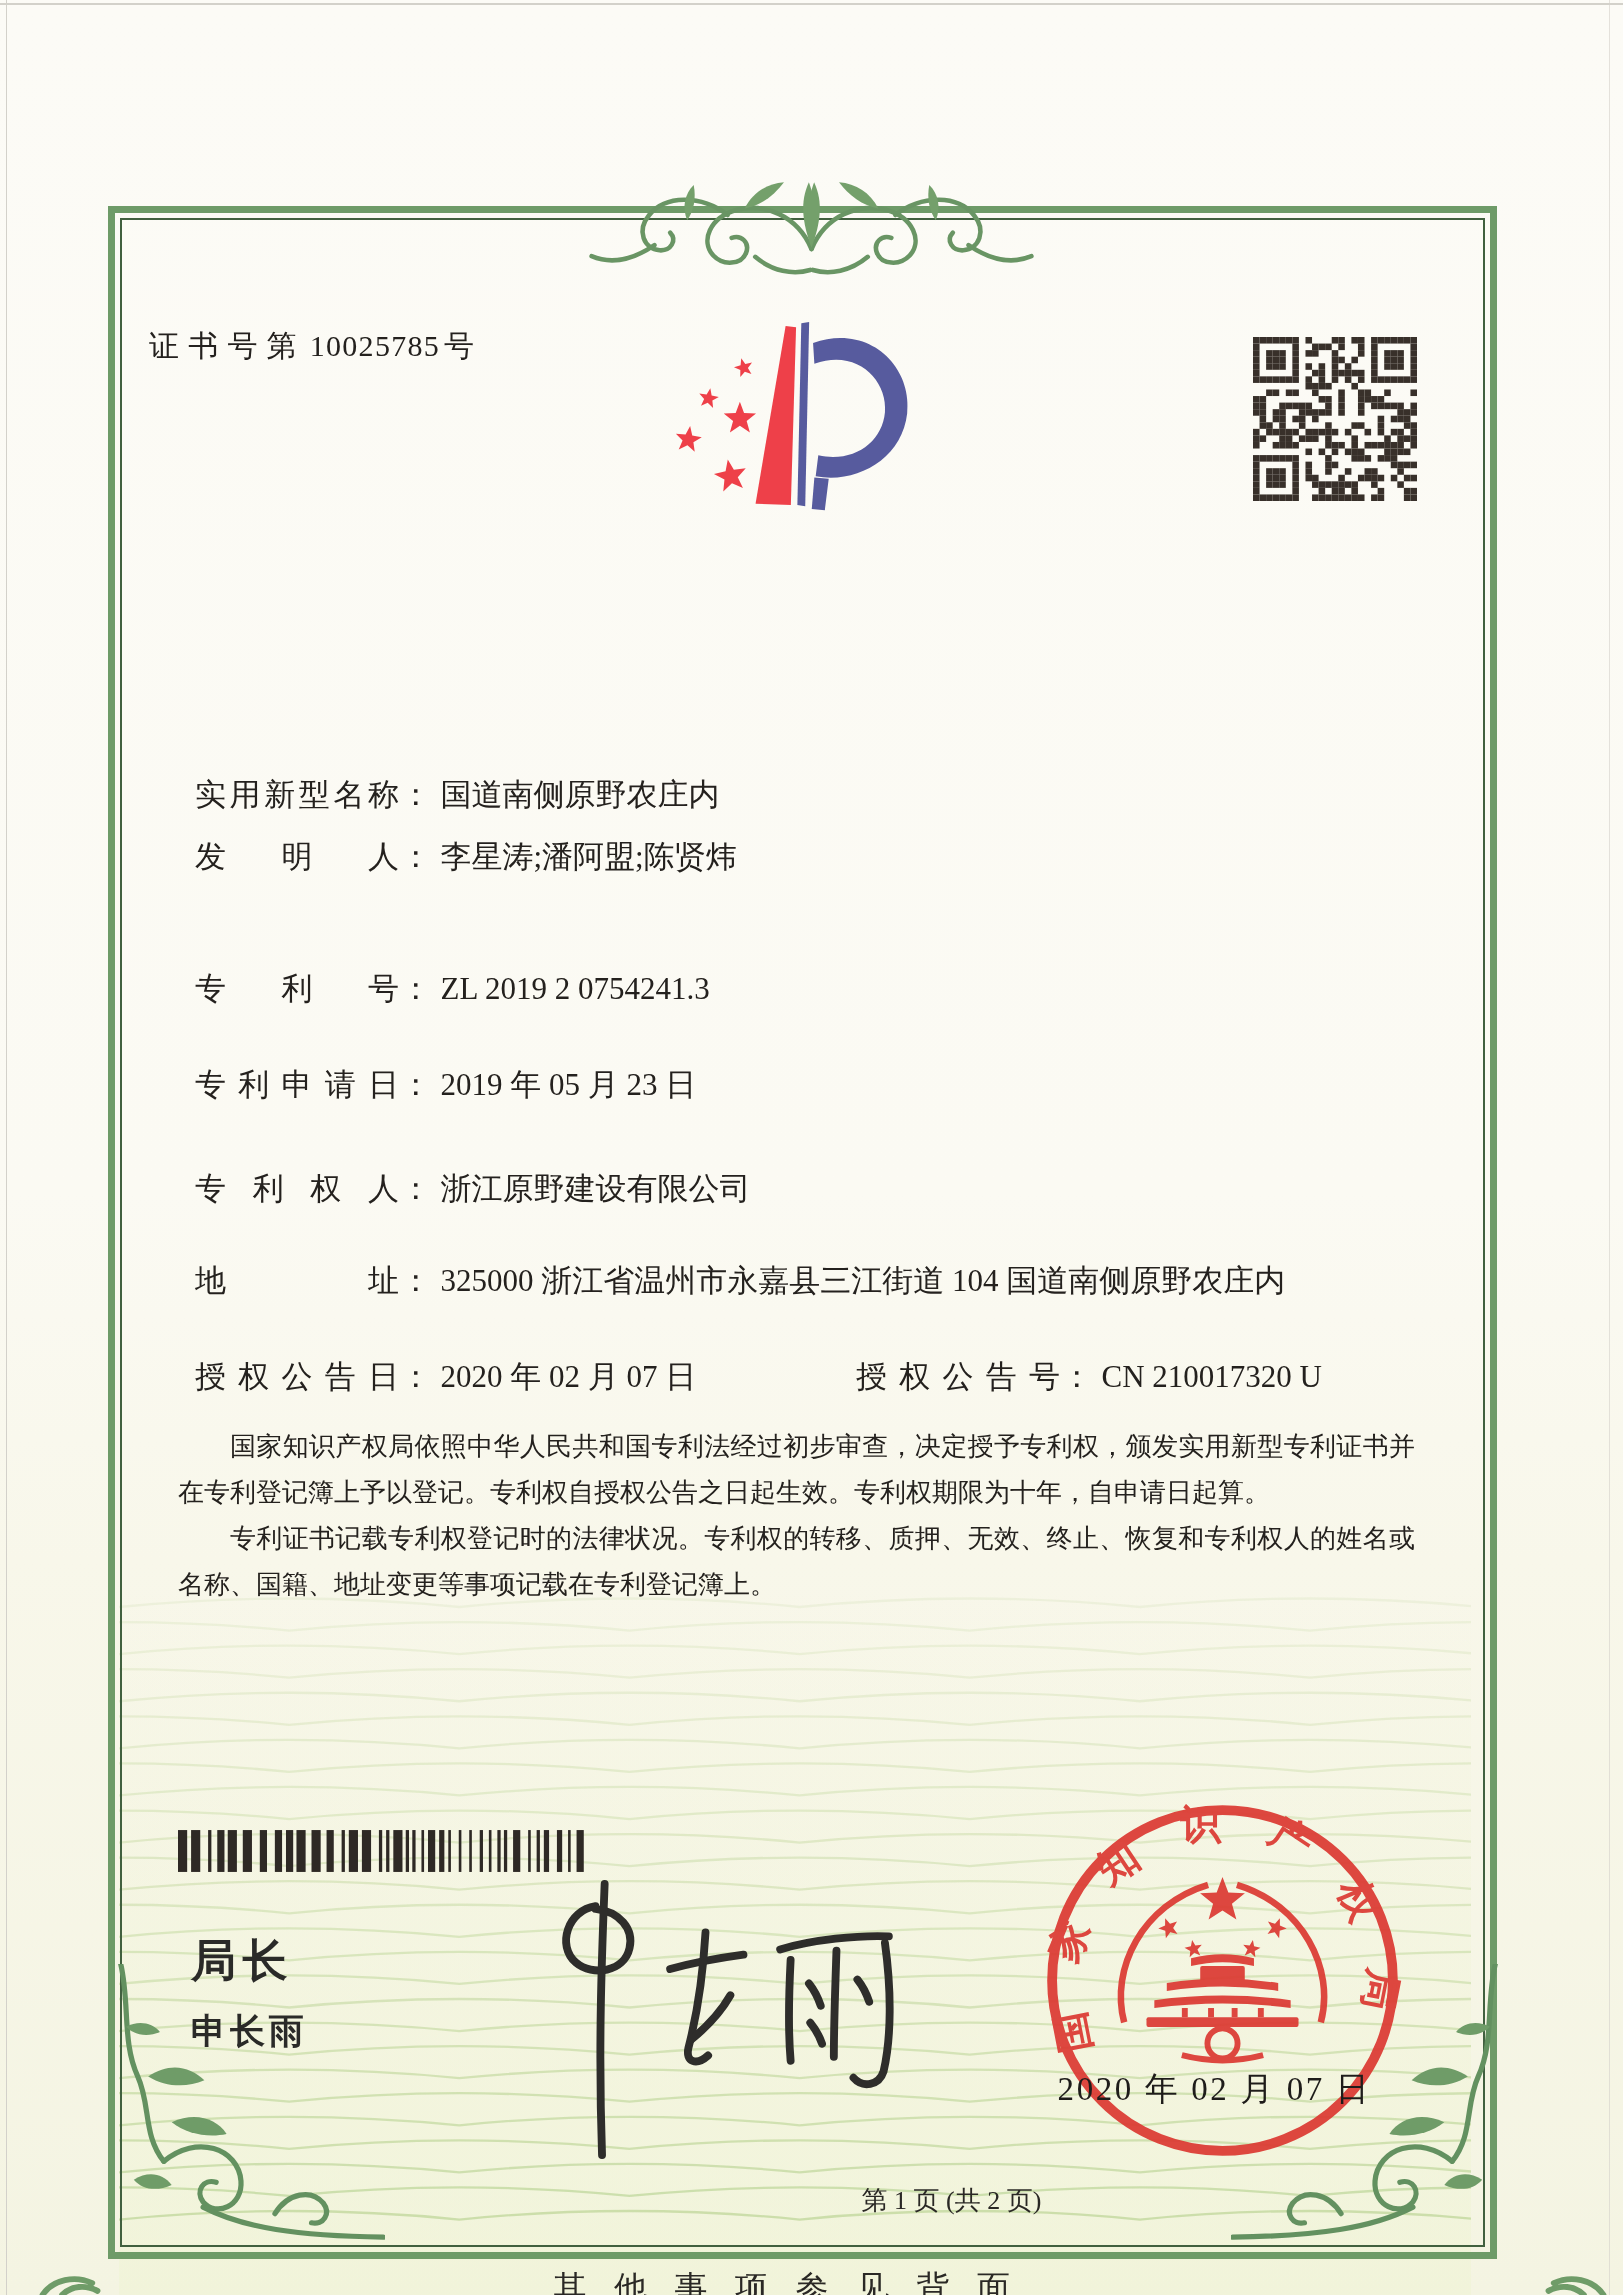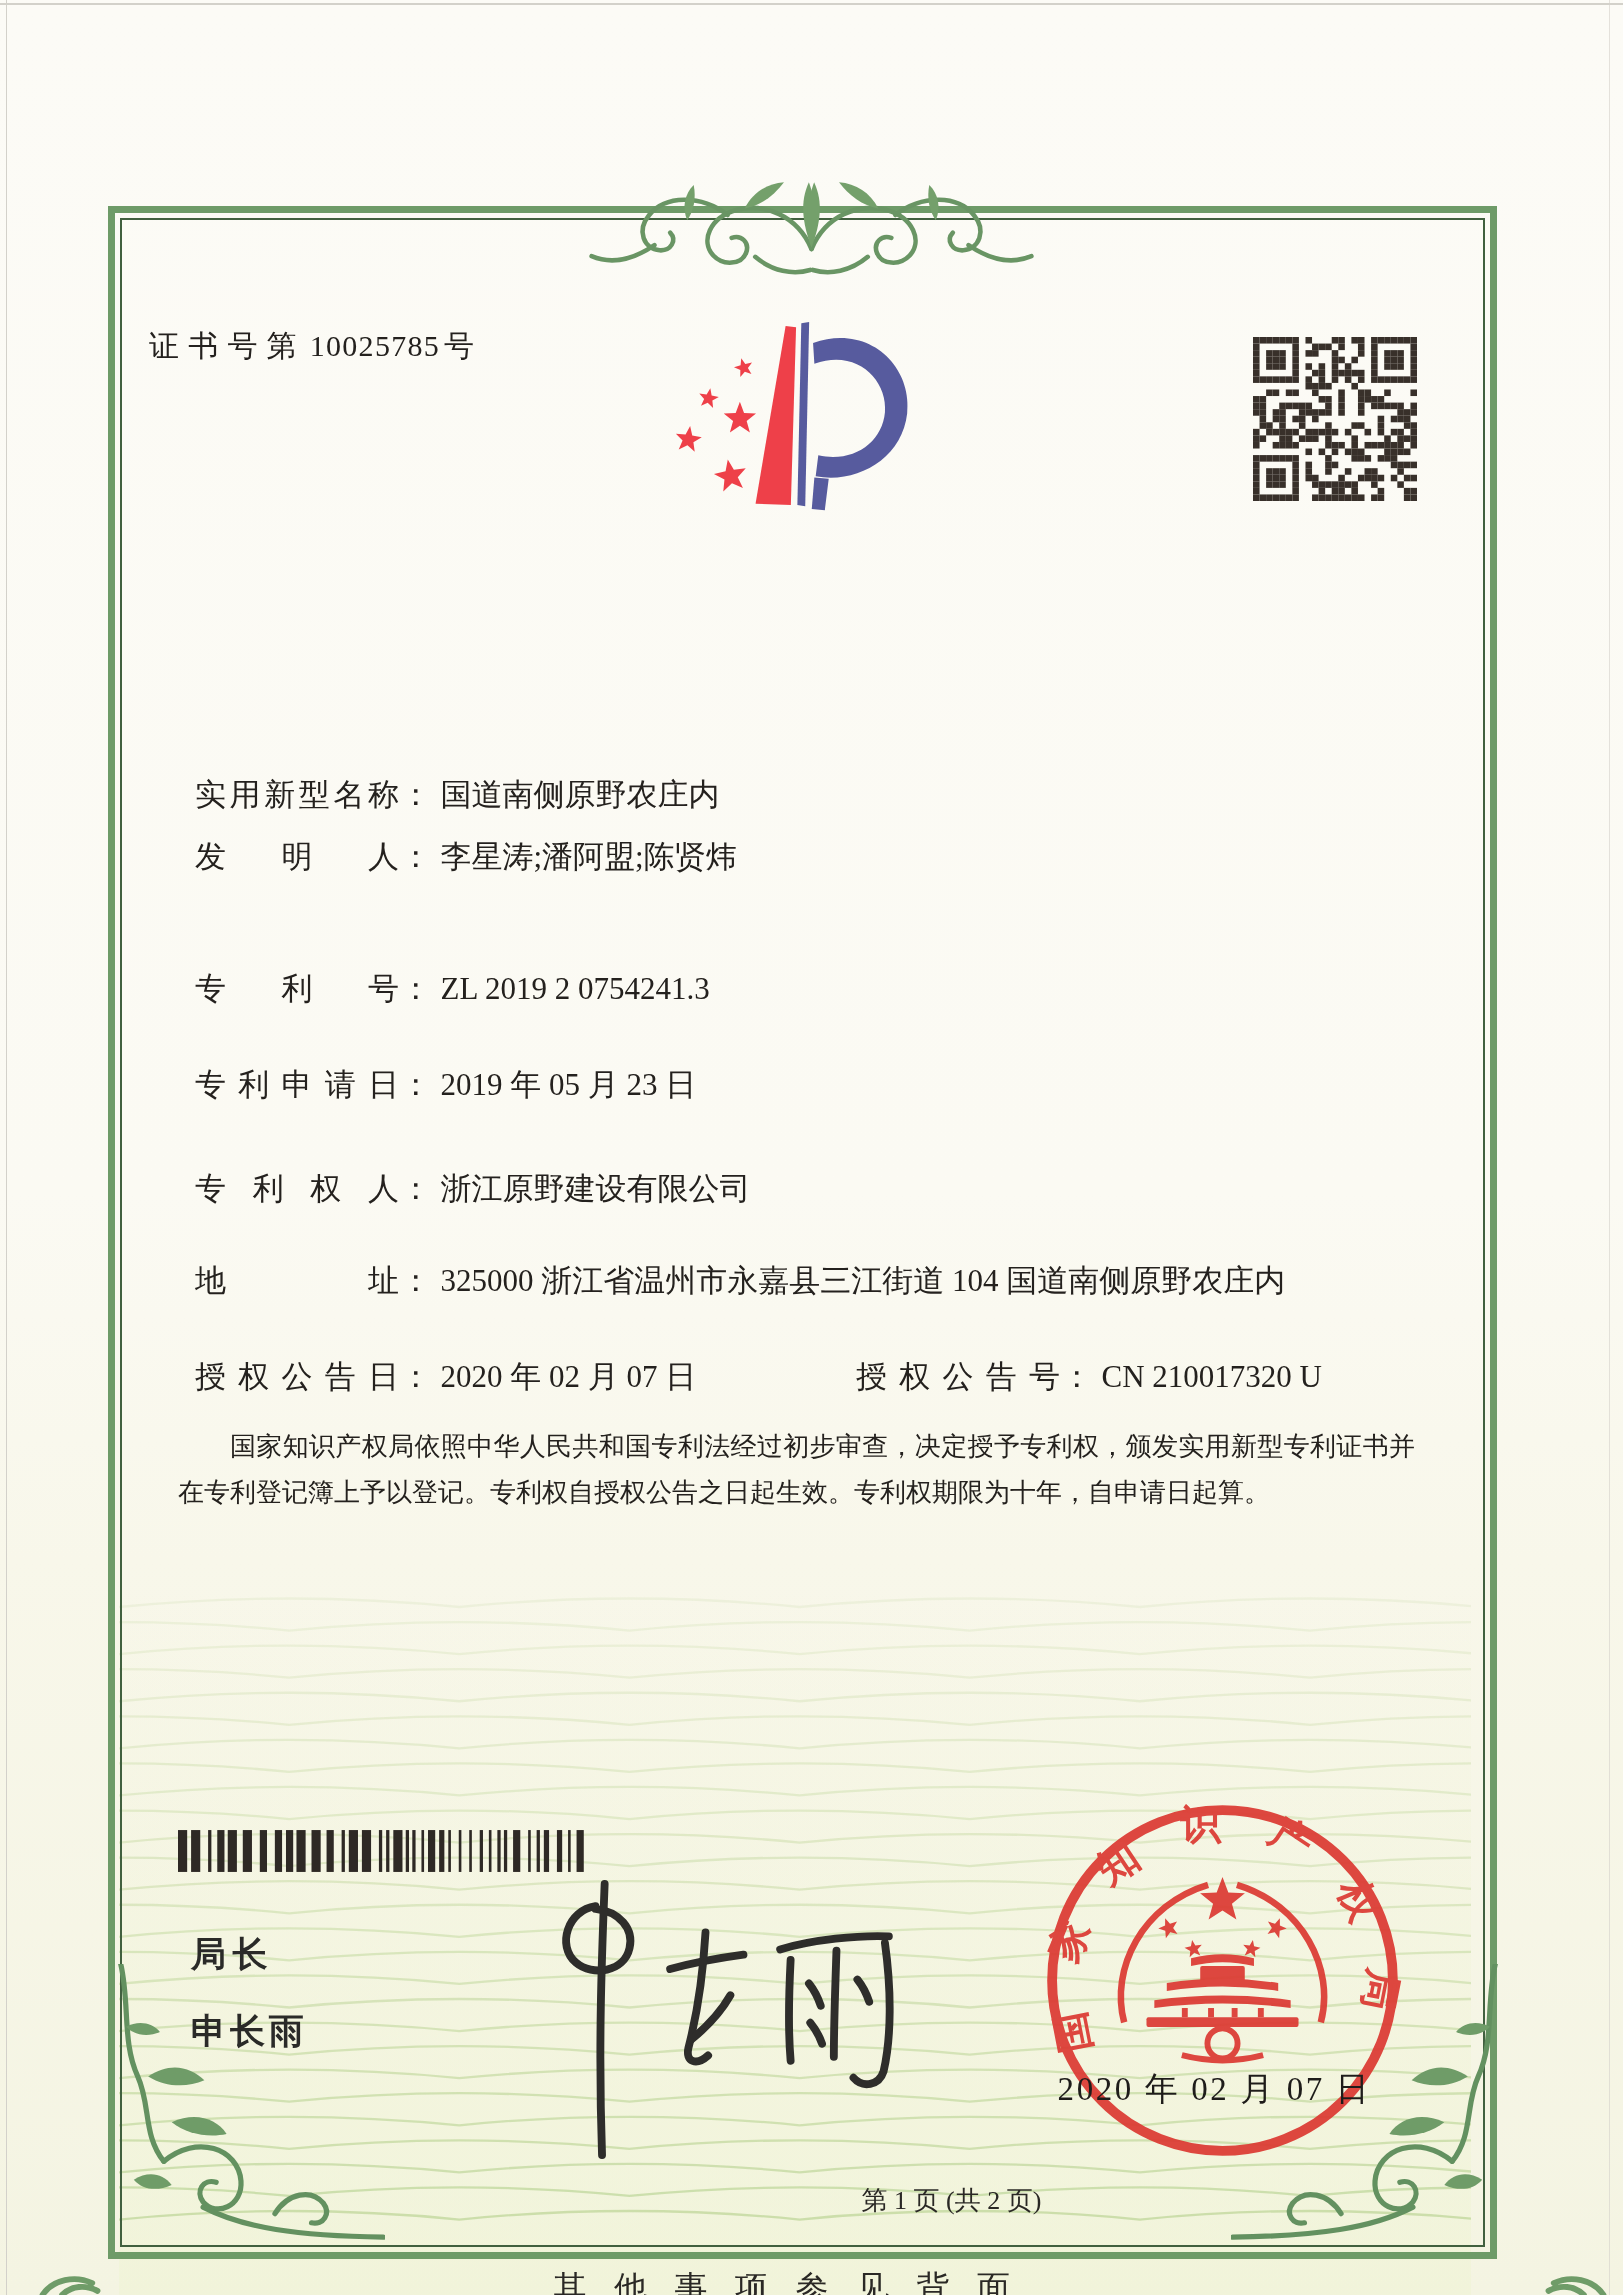--- a/index.html
+++ b/index.html
@@ -30,21 +30,21 @@
   .frow .value{margin-left:9.2px;white-space:nowrap;}
   .frow .value.wrap{white-space:normal;width:975px;text-align:justify;}
   .grant-no-pair{position:absolute;left:661px;top:0;display:flex;}
   .grant-no-pair .label{width:204px;}
   .body-text{position:absolute;left:178px;top:1424px;width:1237px;z-index:2;
              font-size:26px;line-height:46px;text-align:justify;}
   .body-text p{margin:0;text-indent:2em;}
   #barcode-svg{position:absolute;left:178px;top:1830px;z-index:2;}
   .director-label{position:absolute;left:191px;top:1931px;z-index:2;
         font-family:Liberation Serif, serif;font-weight:600;
-        font-size:35px;letter-spacing:6.5px;color:#2a2a28;}
+        font-size:45px;letter-spacing:6.5px;color:#2a2a28;}
   .director-name{position:absolute;left:191px;top:2008px;z-index:2;
         font-family:"Liberation Sans","DejaVu Sans",sans-serif;font-weight:600;
         font-size:35px;letter-spacing:3.9px;color:#2a2a28;}
   .signature{position:absolute;left:530px;top:1872px;z-index:3;}
   .seal{position:absolute;left:1039px;top:1797px;z-index:3;opacity:.93;}
   .seal-date{position:absolute;left:1018px;top:2067px;width:393px;text-align:center;z-index:4;
         font-size:33px;letter-spacing:2.6px;color:#1e1c1a;}
   .footer-page{position:absolute;left:108px;top:2183px;width:1621px;text-align:center;z-index:2;
         font-size:26px;color:#2a2825;padding-left:33px;}
   .back-note{position:absolute;left:108px;top:2266px;width:1375px;text-align:center;z-index:2;
@@ -521,20 +521,21 @@
     <span class="value">2020 年 02 月 07 日</span>
     <span class="grant-no-pair">
       <span class="label">授权公告号</span>
         <span class="colon">：</span>
       <span class="value">CN 210017320 U</span>
     </span>
   </div>
 
   <div class="body-text">
     <p>国家知识产权局依照中华人民共和国专利法经过初步审查，决定授予专利权，颁发实用新型专利证书并在专利登记簿上予以登记。专利权自授权公告之日起生效。专利权期限为十年，自申请日起算。</p>
+    <p>专利证书记载专利权登记时的法律状况。专利权的转移、质押、无效、终止、恢复和专利权人的姓名或名称、国籍、地址变更等事项记载在专利登记簿上。</p>
   </div>
 
   <svg id="barcode-svg" width="411" height="42" viewBox="0 0 628 64">
       <rect x="0" y="0" width="14" height="64" fill="#2e2925"></rect>
       <rect x="20" y="0" width="14" height="64" fill="#2e2925"></rect>
       <rect x="46" y="0" width="5" height="64" fill="#2e2925"></rect>
       <rect x="60" y="0" width="11" height="64" fill="#2e2925"></rect>
       <rect x="76" y="0" width="14" height="64" fill="#2e2925"></rect>
       <rect x="99" y="0" width="14" height="64" fill="#2e2925"></rect>
       <rect x="125" y="0" width="11" height="64" fill="#2e2925"></rect>

